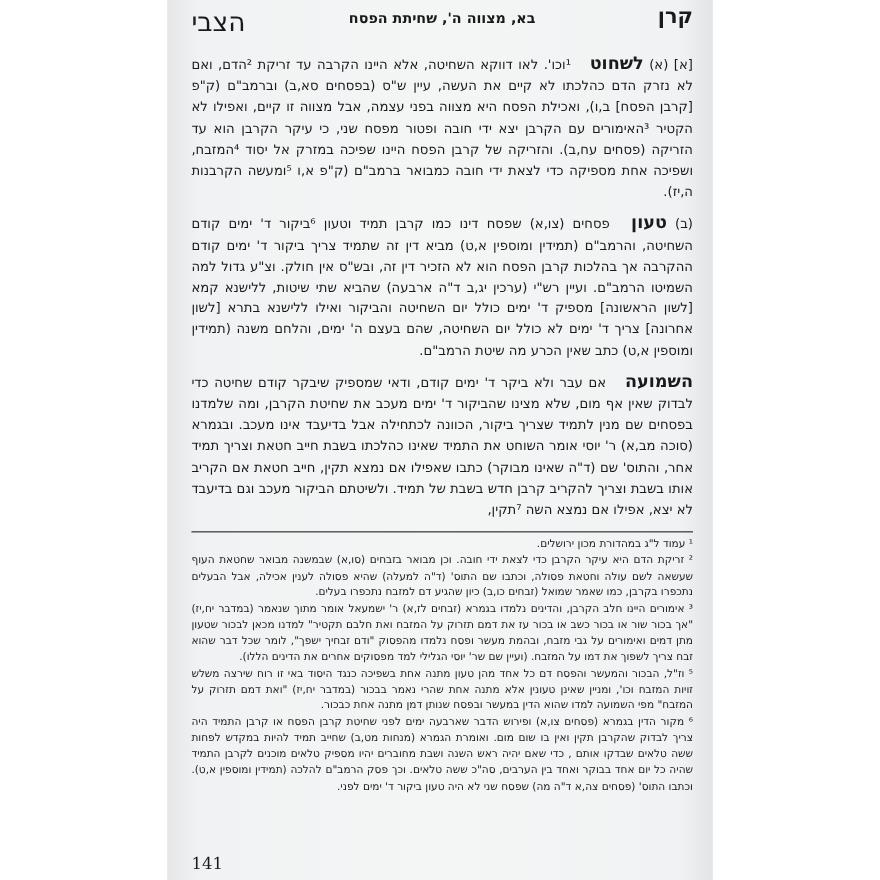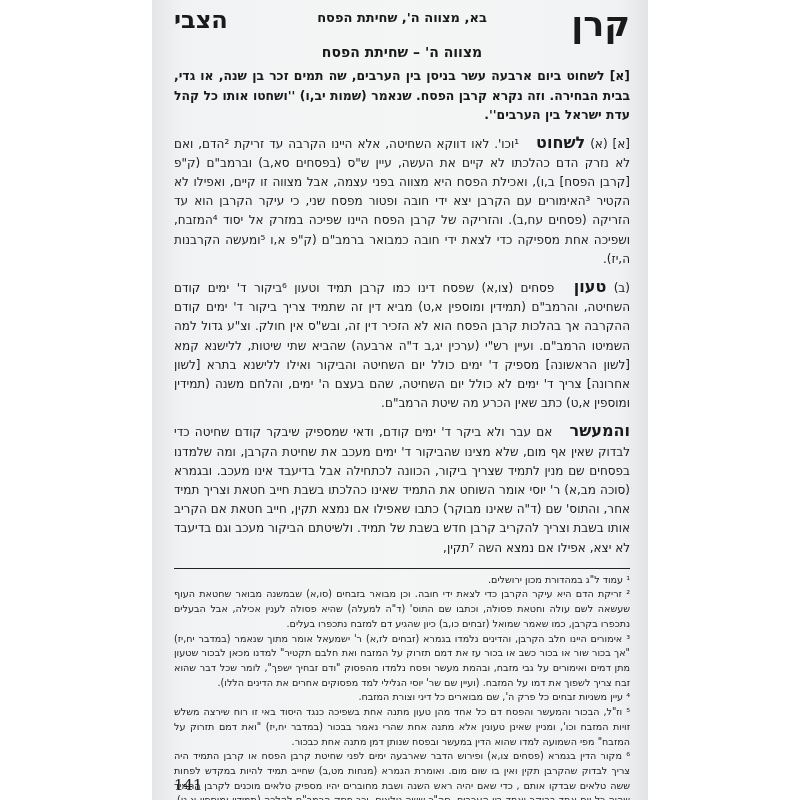--- a/index.html
+++ b/index.html
@@ -2,66 +2,63 @@
 <html><head>
 <meta charset="utf-8">
 <style>
   html, body { margin:0; padding:0; }
   body { width:800px; height:800px; background:#ffffff; position:relative; overflow:hidden;
          font-family:"DejaVu Sans", sans-serif; color:#1a1a1a; }
   .page { position:absolute; left:152px; top:0; width:496px; height:800px;
           background:linear-gradient(90deg,#e4e6e8 0%,#f1f2f3 6%,#f4f5f5 50%,#f1f2f3 94%,#e2e4e6 100%); }
   .content { position:absolute; left:22px; right:18px; top:0; direction:rtl; }
   .header { position:relative; height:40px; }
-  .hdr-right { position:absolute; right:0; top:4px; font-size:35px; font-weight:bold; }
-  .hdr-left { position:absolute; left:0; top:6px; font-size:24px; font-weight:bold; }
+  .hdr-right { position:absolute; right:0; top:4px; font-size:19px; font-weight:bold; }
+  .hdr-left { position:absolute; left:0; top:6px; font-size:24px; font-weight:normal; }
   .hdr-center { position:absolute; left:0; right:0; top:10px; text-align:center; font-size:13px;font-weight:bold; }
   .title { text-align:center; font-weight:bold; font-size:14px; margin-top:4px; height:20px; }
   .intro { font-weight:bold; font-size:12.4px; line-height:19.5px; text-align:justify; margin-top:2px; }
   p.body { font-size:12px; line-height:19.2px; text-align:justify; margin:8px 0 0 0; }
   .lead { font-weight:bold; font-size:16px;margin-left:12px; }
   .rule { border-top:1.5px solid #222; margin:10px 0 4px 0; }
   .fn { font-size:9.6px; line-height:14.7px; text-align:justify; margin:0; }
   .pagenum { position:absolute; left:0; top:776px; font-family:"DejaVu Serif", serif; font-size:15px; direction:ltr; }
 </style>
 </head>
 <body>
 
 <div class="page">
   <div class="content">
     <div class="header">
       <span class="hdr-right">קרן</span>
       <span class="hdr-center">בא, מצווה ה', שחיתת הפסח</span>
       <span class="hdr-left">הצבי</span>
     </div>
 
-    <div class="title">מצווה ה' – שחיתת הפסח</div>
 
-    <div class="intro">[א] לשחוט ביום ארבעה עשר בניסן בין הערבים, שה תמים זכר בן שנה, או גדי, בבית הבחירה. וזה נקרא קרבן הפסח. שנאמר (שמות יב,ו) ''ושחטו אותו כל קהל עדת ישראל בין הערבים''.</div>
 
     <p class="body">
       <span>[א] (א)</span>
       <span class="lead">לשחוט</span>
       <span>¹וכו'. לאו דווקא השחיטה, אלא היינו הקרבה עד זריקת ²הדם, ואם לא נזרק הדם כהלכתו לא קיים את העשה, עיין ש"ס (בפסחים סא,ב) וברמב"ם (ק"פ [קרבן הפסח] ב,ו), ואכילת הפסח היא מצווה בפני עצמה, אבל מצווה זו קיים, ואפילו לא הקטיר ³האימורים עם הקרבן יצא ידי חובה ופטור מפסח שני, כי עיקר הקרבן הוא עד הזריקה (פסחים עח,ב). והזריקה של קרבן הפסח היינו שפיכה במזרק אל יסוד ⁴המזבח, ושפיכה אחת מספיקה כדי לצאת ידי חובה כמבואר ברמב"ם (ק"פ א,ו ⁵ומעשה הקרבנות ה,יז).</span>
     </p>
     <p class="body">
       <span>(ב)</span>
       <span class="lead">טעון</span>
       <span>פסחים (צו,א) שפסח דינו כמו קרבן תמיד וטעון ⁶ביקור ד' ימים קודם השחיטה, והרמב"ם (תמידין ומוספין א,ט) מביא דין זה שתמיד צריך ביקור ד' ימים קודם ההקרבה אך בהלכות קרבן הפסח הוא לא הזכיר דין זה, ובש"ס אין חולק. וצ"ע גדול למה השמיטו הרמב"ם. ועיין רש"י (ערכין יג,ב ד"ה ארבעה) שהביא שתי שיטות, ללישנא קמא [לשון הראשונה] מספיק ד' ימים כולל יום השחיטה והביקור ואילו ללישנא בתרא [לשון אחרונה] צריך ד' ימים לא כולל יום השחיטה, שהם בעצם ה' ימים, והלחם משנה (תמידין ומוספין א,ט) כתב שאין הכרע מה שיטת הרמב"ם.</span>
     </p>
     <p class="body">
       <span></span>
-      <span class="lead">והמעשר</span>
+      <span class="lead">השמועה</span>
       <span>אם עבר ולא ביקר ד' ימים קודם, ודאי שמספיק שיבקר קודם שחיטה כדי לבדוק שאין אף מום, שלא מצינו שהביקור ד' ימים מעכב את שחיטת הקרבן, ומה שלמדנו בפסחים שם מנין לתמיד שצריך ביקור, הכוונה לכתחילה אבל בדיעבד אינו מעכב. ובגמרא (סוכה מב,א) ר' יוסי אומר השוחט את התמיד שאינו כהלכתו בשבת חייב חטאת וצריך תמיד אחר, והתוס' שם (ד"ה שאינו מבוקר) כתבו שאפילו אם נמצא תקין, חייב חטאת אם הקריב אותו בשבת וצריך להקריב קרבן חדש בשבת של תמיד. ולשיטתם הביקור מעכב וגם בדיעבד לא יצא, אפילו אם נמצא השה ⁷תקין,</span>
     </p>
 
     <div class="rule"></div>
 
     <p class="fn">¹ עמוד ל"ג במהדורת מכון ירושלים.</p>
     <p class="fn">² זריקת הדם היא עיקר הקרבן כדי לצאת ידי חובה. וכן מבואר בזבחים (סו,א) שבמשנה מבואר שחטאת העוף שעשאה לשם עולה וחטאת פסולה, וכתבו שם התוס' (ד"ה למעלה) שהיא פסולה לענין אכילה, אבל הבעלים נתכפרו בקרבן, כמו שאמר שמואל (זבחים כו,ב) כיון שהגיע דם למזבח נתכפרו בעלים.</p>
     <p class="fn">³ אימורים היינו חלב הקרבן, והדינים נלמדו בגמרא (זבחים לז,א) ר' ישמעאל אומר מתוך שנאמר (במדבר יח,יז) "אך בכור שור או בכור כשב או בכור עז את דמם תזרוק על המזבח ואת חלבם תקטיר" למדנו מכאן לבכור שטעון מתן דמים ואימורים על גבי מזבח, ובהמת מעשר ופסח נלמדו מהפסוק "ודם זבחיך ישפך", לומר שכל דבר שהוא זבח צריך לשפוך את דמו על המזבח. (ועיין שם שר' יוסי הגלילי למד מפסוקים אחרים את הדינים הללו).</p>
-    <p class="fn">⁴ עיין משניות זבחים כל פרק ה', שם מבוארים כל דיני וצורת המזבח.</p>
     <p class="fn">⁵ וז"ל, הבכור והמעשר והפסח דם כל אחד מהן טעון מתנה אחת בשפיכה כנגד היסוד באי זו רוח שירצה משלש זויות המזבח וכו', ומניין שאינן טעונין אלא מתנה אחת שהרי נאמר בבכור (במדבר יח,יז) "ואת דמם תזרוק על המזבח" מפי השמועה למדו שהוא הדין במעשר ובפסח שנותן דמן מתנה אחת כבכור.</p>
     <p class="fn">⁶ מקור הדין בגמרא (פסחים צו,א) ופירוש הדבר שארבעה ימים לפני שחיטת קרבן הפסח או קרבן התמיד היה צריך לבדוק שהקרבן תקין ואין בו שום מום. ואומרת הגמרא (מנחות מט,ב) שחייב תמיד להיות במקדש לפחות ששה טלאים שבדקו אותם , כדי שאם יהיה ראש השנה ושבת מחוברים יהיו מספיק טלאים מוכנים לקרבן התמיד שהיה כל יום אחד בבוקר ואחד בין הערבים, סה"כ ששה טלאים. וכך פסק הרמב"ם להלכה (תמידין ומוספין א,ט). וכתבו התוס' (פסחים צה,א ד"ה מה) שפסח שני לא היה טעון ביקור ד' ימים לפני.</p>
 
     <div class="pagenum">141</div>
   </div>
 </div>
 
 </body></html>

